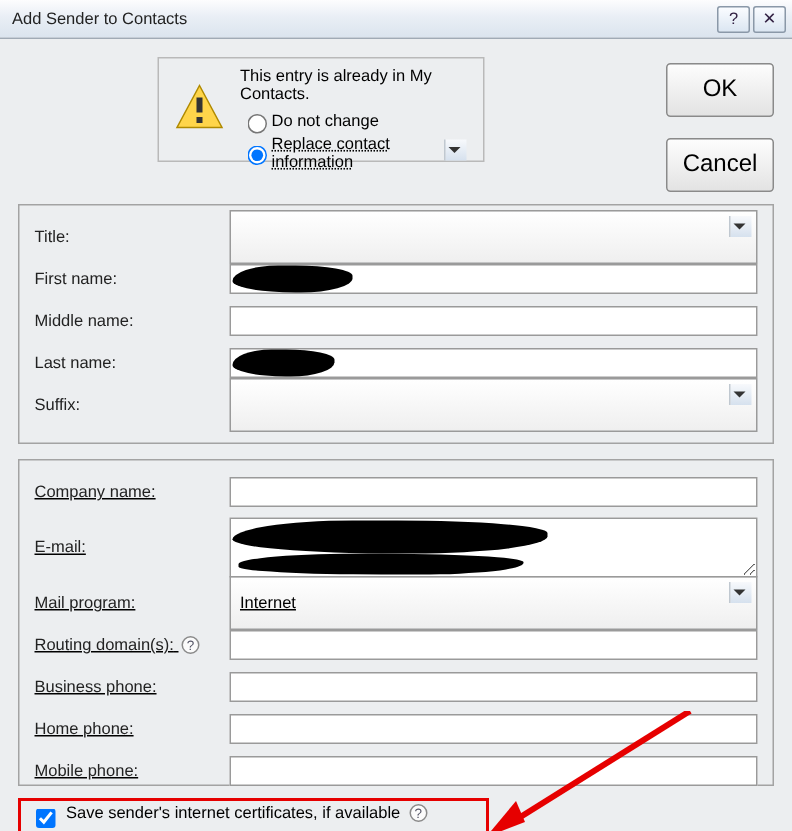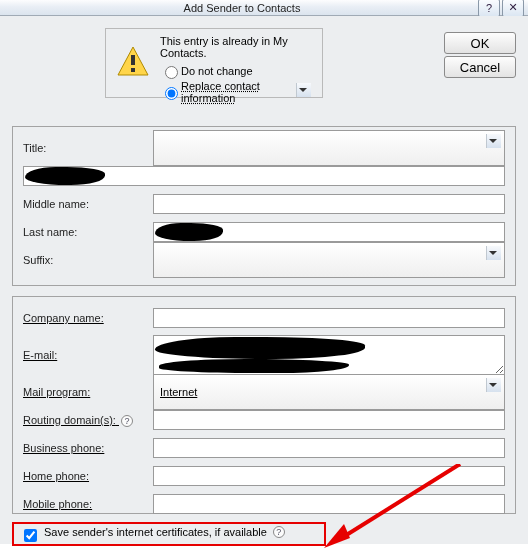--- a/index.html
+++ b/index.html
@@ -7,28 +7,27 @@
     margin: 0;
     font-family: "Segoe UI", Tahoma, Arial, sans-serif;
     font-size: 11px;
     background: #fff;
     width: 528px;
     height: 554px;
     overflow: hidden;
   }
   
   .titlebar {
-    height: 16px;
+    height: 26px;
     background: linear-gradient(to bottom, #fdfdfe 0%, #e9eef5 45%, #dbe4ee 100%);
     border-bottom: 1px solid #a0aab5;
     display: flex;
     align-items: center;
     padding: 0 4px 0 8px;
     color: #222;
-    text-align: center;
   }
   .titlebar .title { flex: 1 1 auto; }
   .titlebar .tbtn {
     width: 22px; height: 18px;
     margin-left: 2px;
     border: 1px solid #8a98a8;
     border-radius: 2px;
     background: linear-gradient(#fafcff,#dbe6f2);
     display: flex; align-items: center; justify-content: center;
     font-size: 11px; color: #324;
@@ -56,26 +55,26 @@
   }
   .notice .nhead { margin-bottom: 4px; }
   .notice label { display: flex; align-items: center; gap: 0; margin: 1px 0; }
   .notice .sel { text-decoration: underline; text-decoration-style: dotted; }
   
   .btncol {
     position: absolute; right: 12px; top: 16px;
     width: 72px;
   }
   .btncol button {
-    width: 72px; height: 22px;
-    margin-bottom: 2px;
+    width: 72px; height: 36px;
+    margin-bottom: 14px;
     border: 1px solid #8a8a8a;
     border-radius: 3px;
     background: linear-gradient(#fdfdfd,#e3e3e3);
-    font-family: inherit; font-size: 13px;
+    font-family: inherit; font-size: 16px;
     cursor: pointer;
   }
   
   .group {
     position: absolute;
     left: 12px; right: 12px;
     border: 1px solid #a3a3a3;
     background: #eceef0;
     padding: 6px 10px 8px 10px;
   }
@@ -195,20 +194,21 @@
   <div class="group g1">
     <div class="row">
       <div class="lbl">Title:</div>
       <div class="ctrl">
           <div class="sel">
             <span></span>
           </div>
         </div>
     </div>
     <div class="row">
+      <div class="lbl">First name:</div>
       <div class="ctrl"><input class="txt" value="" style=""><div class="redact r1"></div></div>
     </div>
     <div class="row">
       <div class="lbl">Middle name:</div>
       <div class="ctrl"><input class="txt" value="" style=""></div>
     </div>
     <div class="row">
       <div class="lbl">Last name:</div>
       <div class="ctrl"><input class="txt" value="" style=""><div class="redact r2"></div></div>
     </div>

